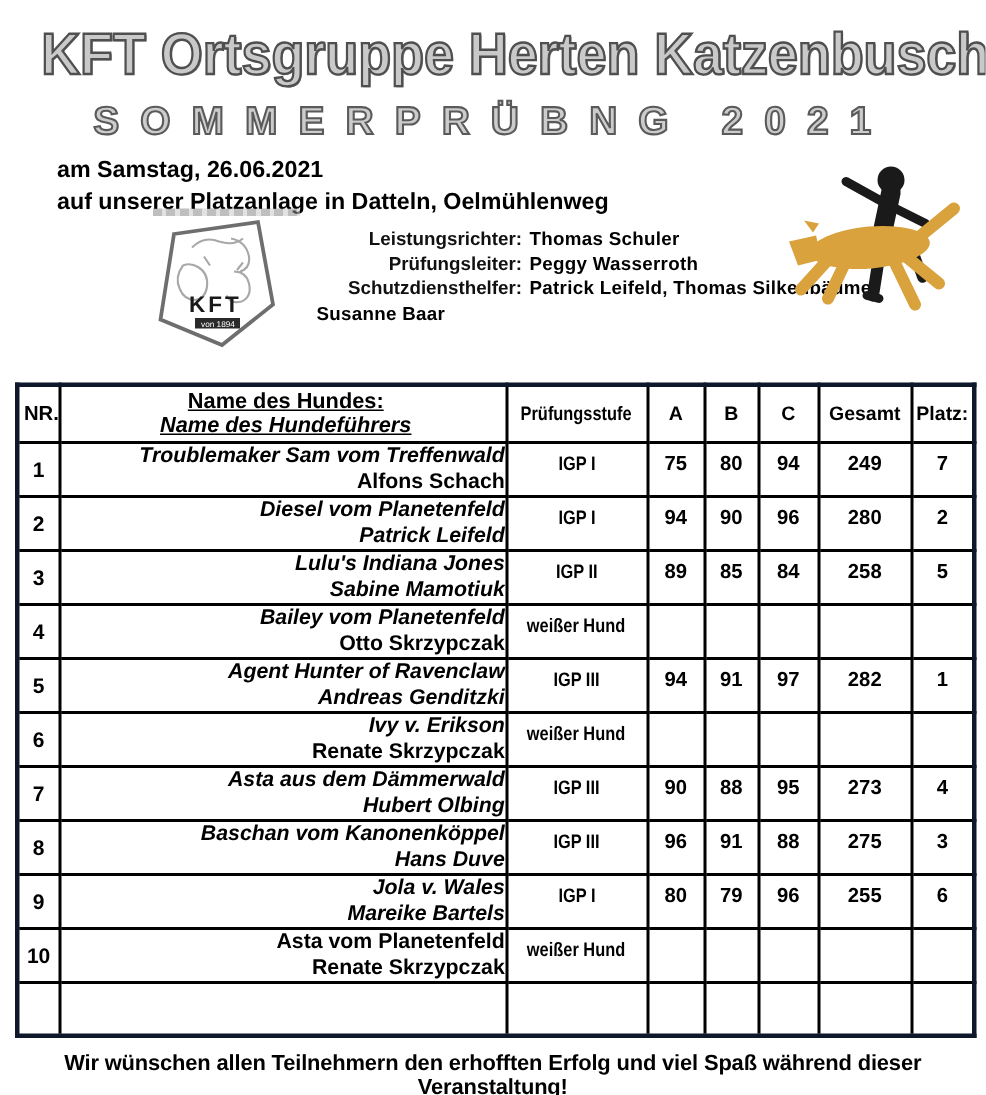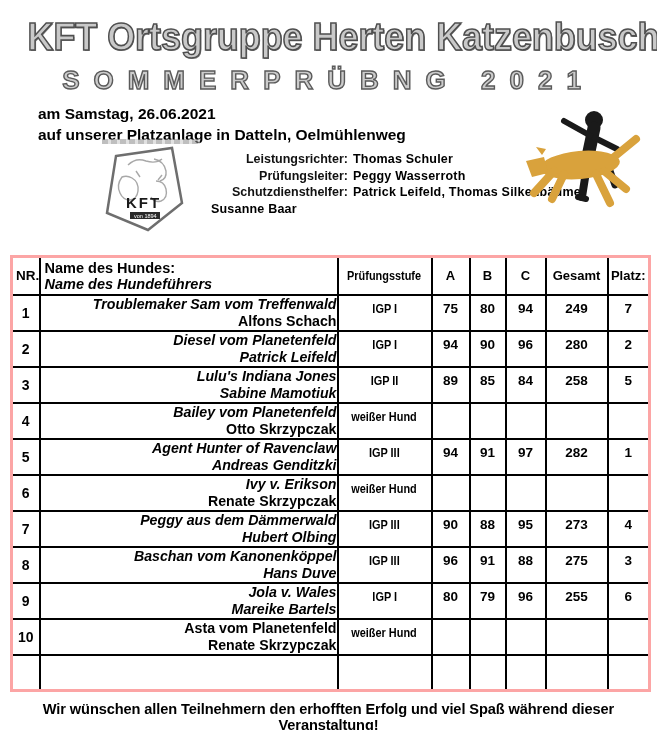--- a/index.html
+++ b/index.html
@@ -32,27 +32,27 @@
     background: repeating-linear-gradient(90deg,#8a8a8a 0 6px,#c9c9c9 6px 9px); opacity: .55; }
   .logo-wrap { position: absolute; left: 92px; top: 42px; width: 106px; height: 88px; }
   .officials { position: absolute; left: 206px; top: 48px; width: 330px; }
   .official-row { display: flex; line-height: 16.5px; }
   .official-label { width: 142px; text-align: right; font-size: 12.5px; font-weight: bold; color: #111; flex: none; }
   .official-value { margin-left: 5px; font-size: 12.5px; font-weight: bold; letter-spacing: .2px; white-space: nowrap; }
   .dog-graphic { position: absolute; left: 518px; top: 2px; width: 134px; height: 108px; }
 
   
   table.results { border-collapse: collapse; margin-left: 10px; width: 638px; table-layout: fixed;
-    border: 3px solid #fca5a5; }
+    border: 3px solid #0f172a; }
   table.results td, table.results th { border: 2px solid #000; overflow: hidden; }
   thead tr { height: 38px; }
   tbody tr { height: 36px; }
   th { font-size: 13px; }
   th.h-nr { text-align: left; padding-left: 3px; font-size: 13.5px; vertical-align: middle; }
-  th.h-name { text-align: left; padding-left: 4px; vertical-align: middle; }
+  th.h-name { text-align: center; padding-left: 4px; vertical-align: middle; text-decoration: underline; }
   th.h-name .l1 { font-size: 14.5px; }
   th.h-name .l2 { font-size: 14.5px; font-style: italic; }
   th.h-center { text-align: center; vertical-align: middle; }
   td.c-nr { text-align: center; vertical-align: middle; font-weight: bold; font-size: 14px; }
   td.c-name { text-align: right; padding-left: 4px; vertical-align: middle; }
   .dog-line { font-weight: bold; font-size: 14.2px; line-height: 16.5px; white-space: nowrap; }
   .handler-line { font-weight: bold; font-size: 14.2px; line-height: 16.5px; white-space: nowrap; }
   .it { font-style: italic; }
   td.c-stufe { text-align: center; vertical-align: top; padding-top: 5px; font-weight: bold; font-size: 13px; }
   .cond { display: inline-block; transform: scaleX(0.84); transform-origin: center; white-space: nowrap; }
@@ -239,21 +239,21 @@
         <td class="c-stufe"><span class="cond">weißer Hund</span></td>
         <td class="c-score"></td>
         <td class="c-score"></td>
         <td class="c-score"></td>
         <td class="c-score"></td>
         <td class="c-score"></td>
       </tr>
       <tr>
         <td class="c-nr">7</td>
         <td class="c-name">
-          <div class="dog-line it">Peggy aus dem Dämmerwald</div>
+          <div class="dog-line it">Asta aus dem Dämmerwald</div>
           <div class="handler-line it">Hubert Olbing</div>
         </td>
         <td class="c-stufe"><span class="cond">IGP III</span></td>
         <td class="c-score">90</td>
         <td class="c-score">88</td>
         <td class="c-score">95</td>
         <td class="c-score">273</td>
         <td class="c-score">4</td>
       </tr>
       <tr>

